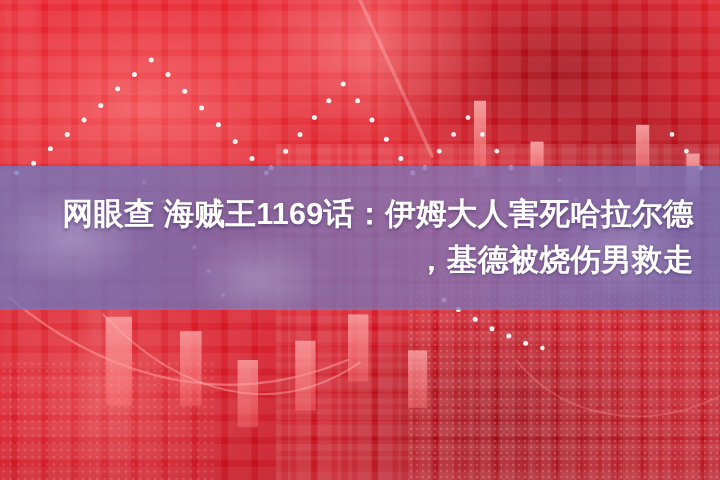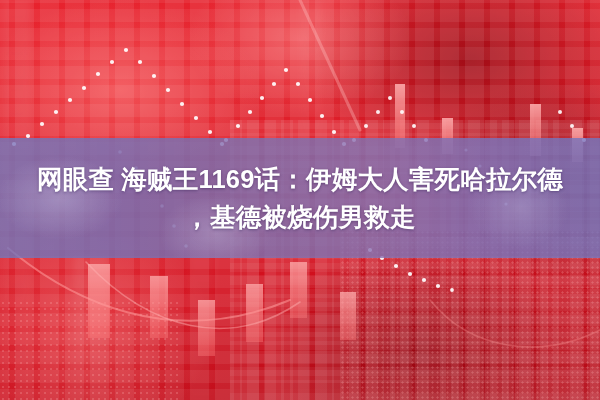--- a/index.html
+++ b/index.html
@@ -106,21 +106,21 @@
 
   
   .headline {
     position: absolute;
     left: 0;
     top: 138px;
     width: 600px;
     height: 120px;
     display: flex;
     flex-direction: column;
-    align-items: center;
+    align-items: flex-end;
     justify-content: center;
     box-sizing: border-box;
     padding: 0 22px;
   }
   .headline-line {
     color: #ffffff;
     font-size: 25.5px;
     font-weight: bold;
     line-height: 38px;
     letter-spacing: 0.2px;

